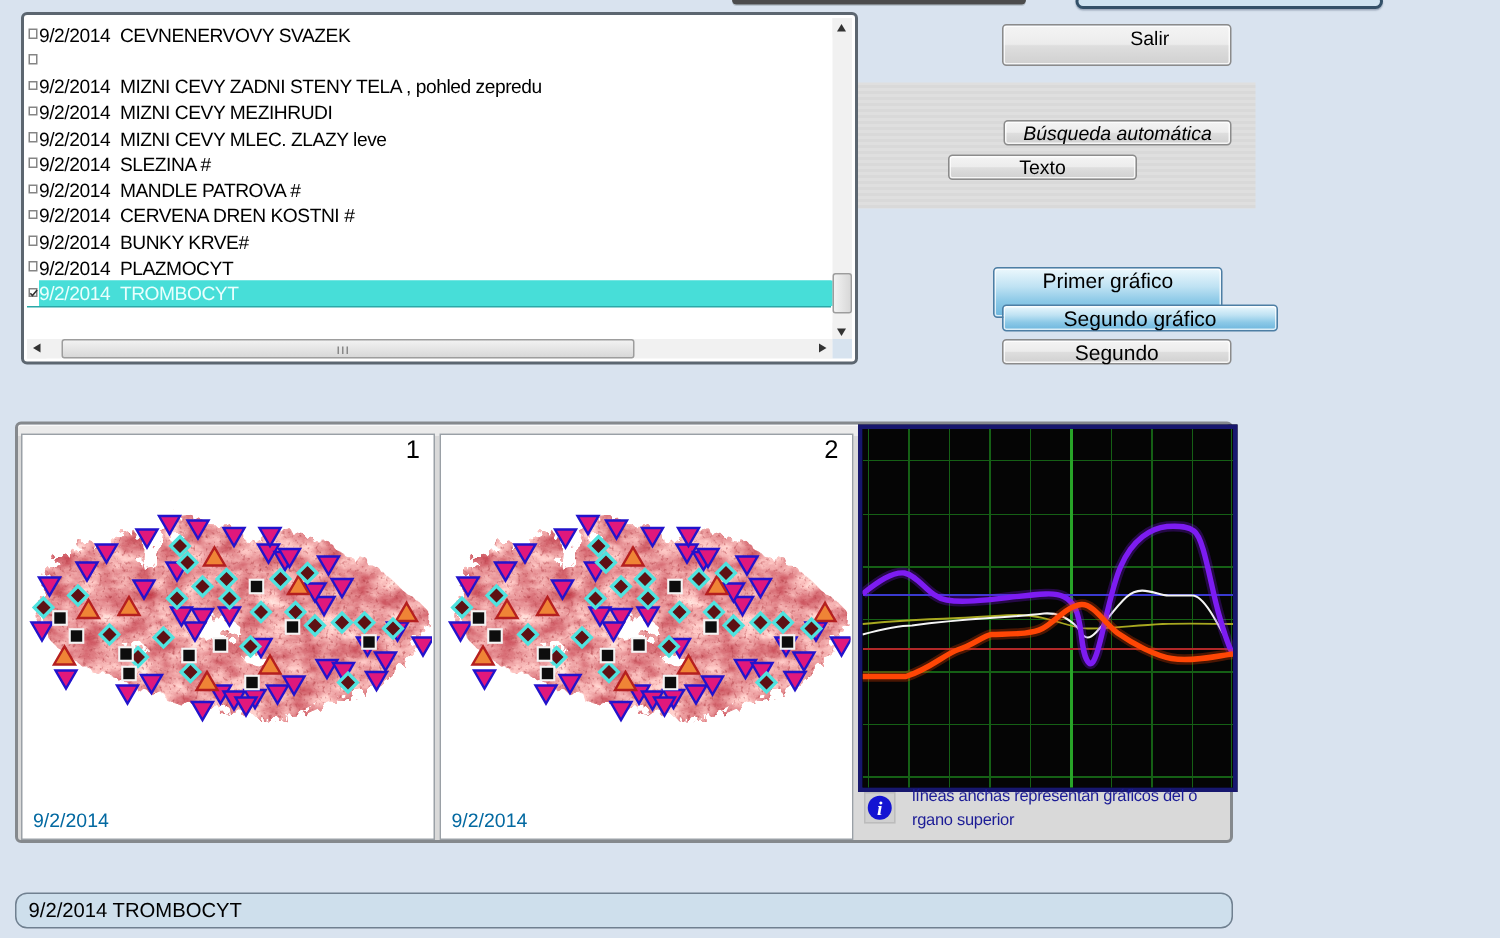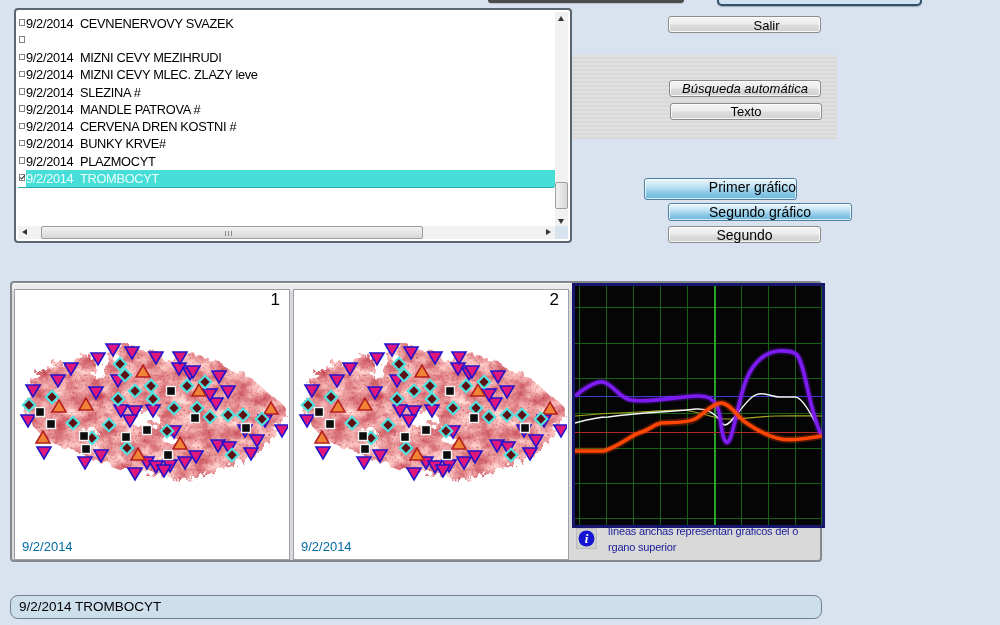--- a/index.html
+++ b/index.html
@@ -44,20 +44,21 @@
   background:#cedfec; border:1px solid #708090; border-radius:8px; font-size:13.5px; color:#000; line-height:22px; padding-left:8px; }
 </style></head>
 <body>
 <div id="topline"></div>
 <div id="toprect"></div>
 
 <div id="listbox">
   <div class="rows">
 <div class="row"><span class="cb"></span><span class="rt">9/2/2014&nbsp;&nbsp;CEVNENERVOVY SVAZEK</span></div>
 <div class="row"><span class="cb"></span></div>
+<div class="row"><span class="cb"></span><span class="rt">9/2/2014&nbsp;&nbsp;MIZNI CEVY ZADNI STENY TELA , pohled zepredu</span></div>
 <div class="row"><span class="cb"></span><span class="rt">9/2/2014&nbsp;&nbsp;MIZNI CEVY MEZIHRUDI</span></div>
 <div class="row"><span class="cb"></span><span class="rt">9/2/2014&nbsp;&nbsp;MIZNI CEVY MLEC. ZLAZY leve</span></div>
 <div class="row"><span class="cb"></span><span class="rt">9/2/2014&nbsp;&nbsp;SLEZINA #</span></div>
 <div class="row"><span class="cb"></span><span class="rt">9/2/2014&nbsp;&nbsp;MANDLE PATROVA #</span></div>
 <div class="row"><span class="cb"></span><span class="rt">9/2/2014&nbsp;&nbsp;CERVENA DREN KOSTNI #</span></div>
 <div class="row"><span class="cb"></span><span class="rt">9/2/2014&nbsp;&nbsp;BUNKY KRVE#</span></div>
 <div class="row"><span class="cb"></span><span class="rt">9/2/2014&nbsp;&nbsp;PLAZMOCYT</span></div>
 <div class="row sel"><span class="cb chk"><svg viewBox="0 0 8 8" width="7" height="7">
             <path d="M1.4 4 L3 5.8 L6.6 1.6" stroke="#333" stroke-width="1.2" fill="none"></path>
           </svg></span><span class="rt">9/2/2014&nbsp;&nbsp;TROMBOCYT</span></div>
@@ -79,24 +80,24 @@
         <div class="arr" style="left:4px;top:3px;border-top:3.5px solid transparent;border-bottom:3.5px solid transparent;border-left:5px solid #333;"></div>
       </div>
     <div class="hthumb" style="left:23px;width:382px;">
       <div style="position:absolute;left:183px;top:4px;width:1px;height:5px;background:#888;box-shadow:3px 0 0 #888,6px 0 0 #888;"></div>
     </div>
   </div>
   <div class="corner"></div>
 </div>
 
 <div id="graypanel"></div>
-<div class="btn" style="left:668px;top:16px;width:153px;height:17px;line-height:18px;padding-left:44px;">Salir</div>
+<div class="btn" style="left:668px;top:16px;width:153px;height:28px;line-height:18px;padding-left:44px;">Salir</div>
 <div class="btn" style="left:669px;top:80px;width:152px;height:17px;line-height:16px;font-style:italic;">Búsqueda automática</div>
-<div class="btn" style="left:670px;top:103px;width:152px;height:17px;line-height:16px;">Texto</div>
-<div class="btnblue" style="left:644px;top:178px;width:153px;height:22px;line-height:17px;text-align:right;">Primer gráfico</div>
+<div class="btn" style="left:632px;top:103px;width:126px;height:17px;line-height:16px;">Texto</div>
+<div class="btnblue" style="left:662px;top:178px;width:153px;height:34px;line-height:17px;">Primer gráfico</div>
 <div class="btnblue" style="left:668px;top:203px;width:184px;height:18px;line-height:17px;">Segundo gráfico</div>
 <div class="btn" style="left:668px;top:226px;width:153px;height:17px;line-height:16px;font-size:14px;">Segundo</div>
 
 <div id="bigpanel">
   <div class="imgbox" style="left:2px;">
     <div style="position:absolute;left:0;top:0;"><svg width="273" height="271" viewBox="0 0 273 271">
 <defs>
 <filter id="blobf" x="-8%" y="-8%" width="116%" height="116%" color-interpolation-filters="sRGB">
   <feTurbulence type="turbulence" baseFrequency="0.12 0.10" numOctaves="2" seed="4" result="disp"></feTurbulence>
   <feDisplacementMap in="SourceGraphic" in2="disp" scale="13" result="shape"></feDisplacementMap>

